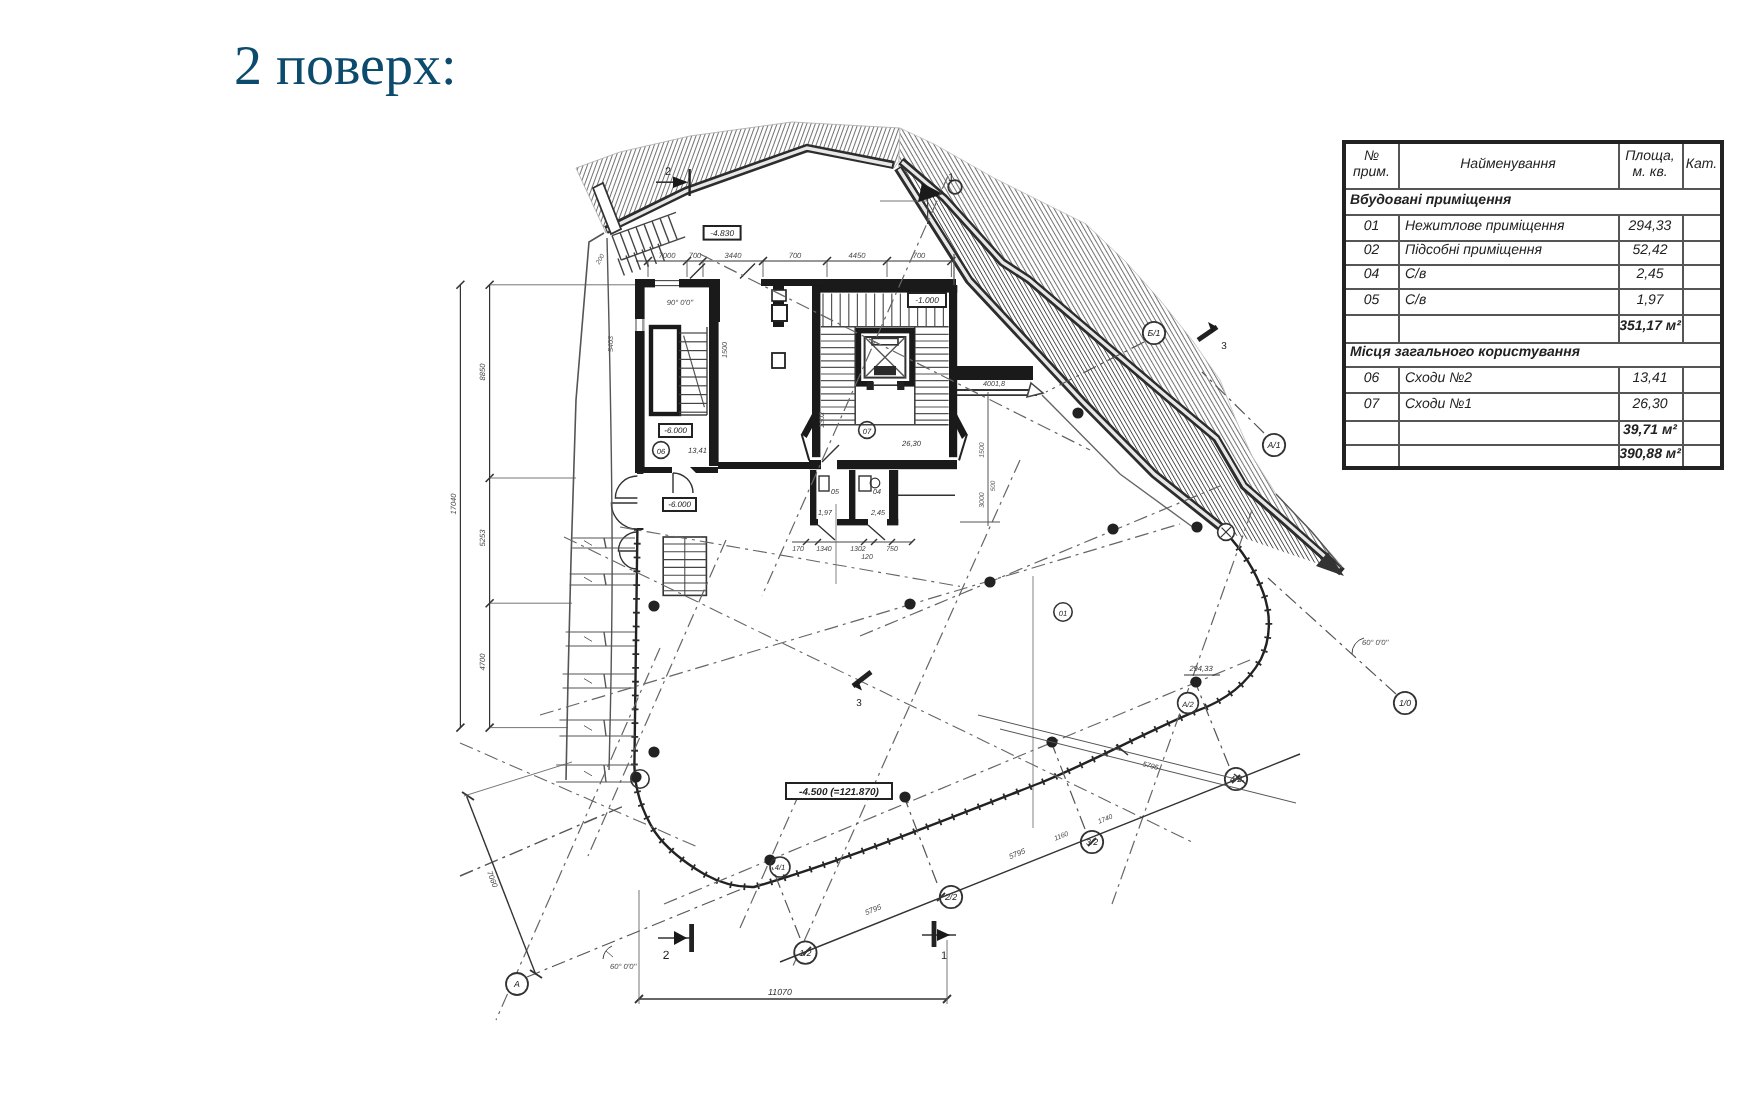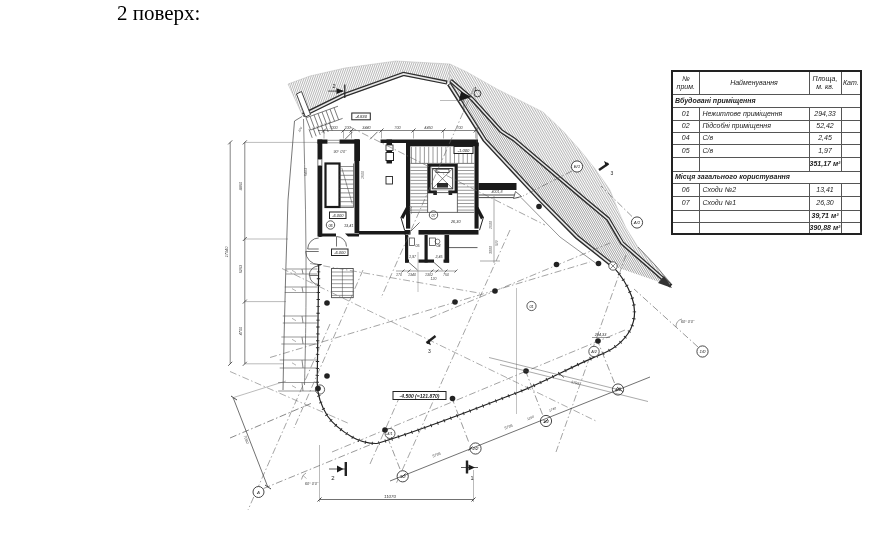--- a/index.html
+++ b/index.html
@@ -1,16 +1,16 @@
 <!DOCTYPE html>
 <html><head><meta charset="utf-8">
 <style>
 html,body{margin:0;padding:0;width:879px;height:552px;background:#fff;overflow:hidden;position:relative}
 body{font-family:"Liberation Sans",sans-serif;color:#000}
-.title{position:absolute;left:117px;top:1px;font-family:"Liberation Serif",serif;font-size:21px;color:#000000}
+.title{position:absolute;left:117px;top:18px;font-family:"Liberation Serif",serif;font-size:28px;color:#0c4a6e}
 #tbl{position:absolute;left:671px;top:70px;width:189px;border-collapse:collapse;table-layout:fixed;font-style:italic;color:#222;border:2px solid #222}
 #tbl td{border:1px solid #555;padding:0;font-size:7px;line-height:1.1;overflow:hidden;white-space:nowrap}
 #tbl .c{text-align:center}
 #tbl .n{text-align:center}
 #tbl .sec{font-weight:bold;padding-left:2px}
 #tbl .tot{font-weight:bold;text-align:center}
 #tbl .nm{padding-left:3px}
 #tbl tr.dbl td{border-top:1.5px solid #222}
 </style></head>
 <body>

